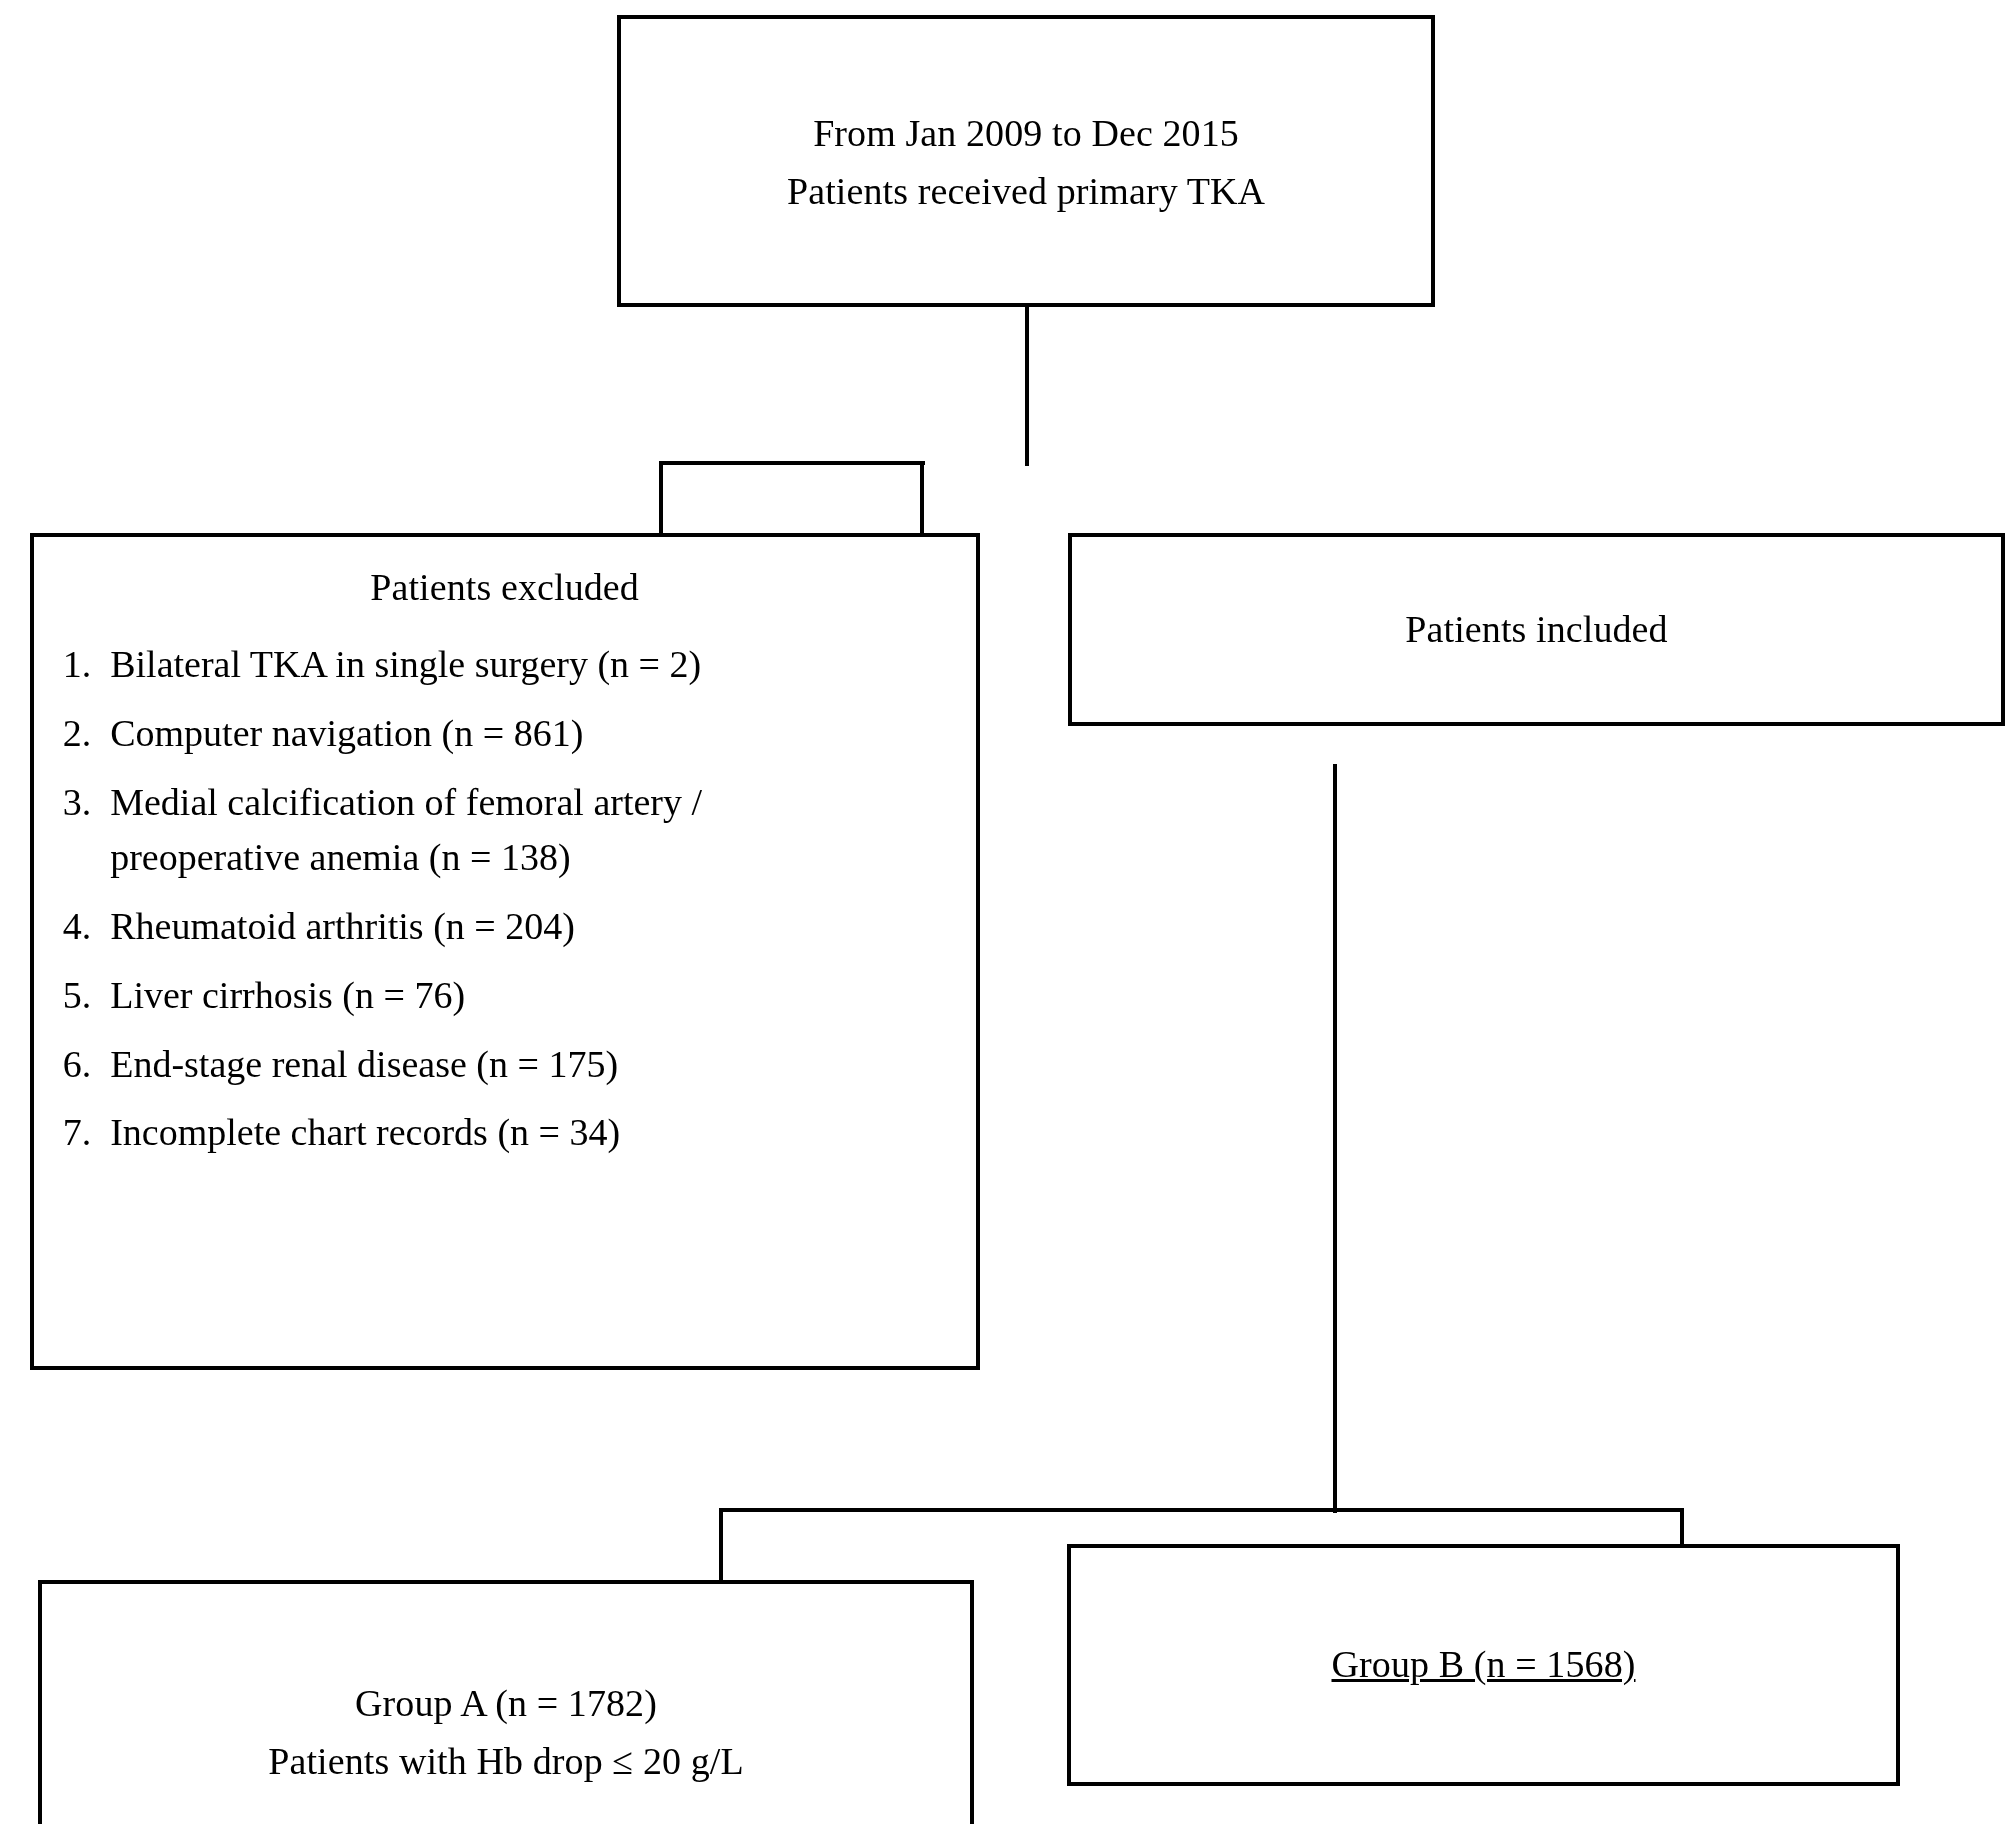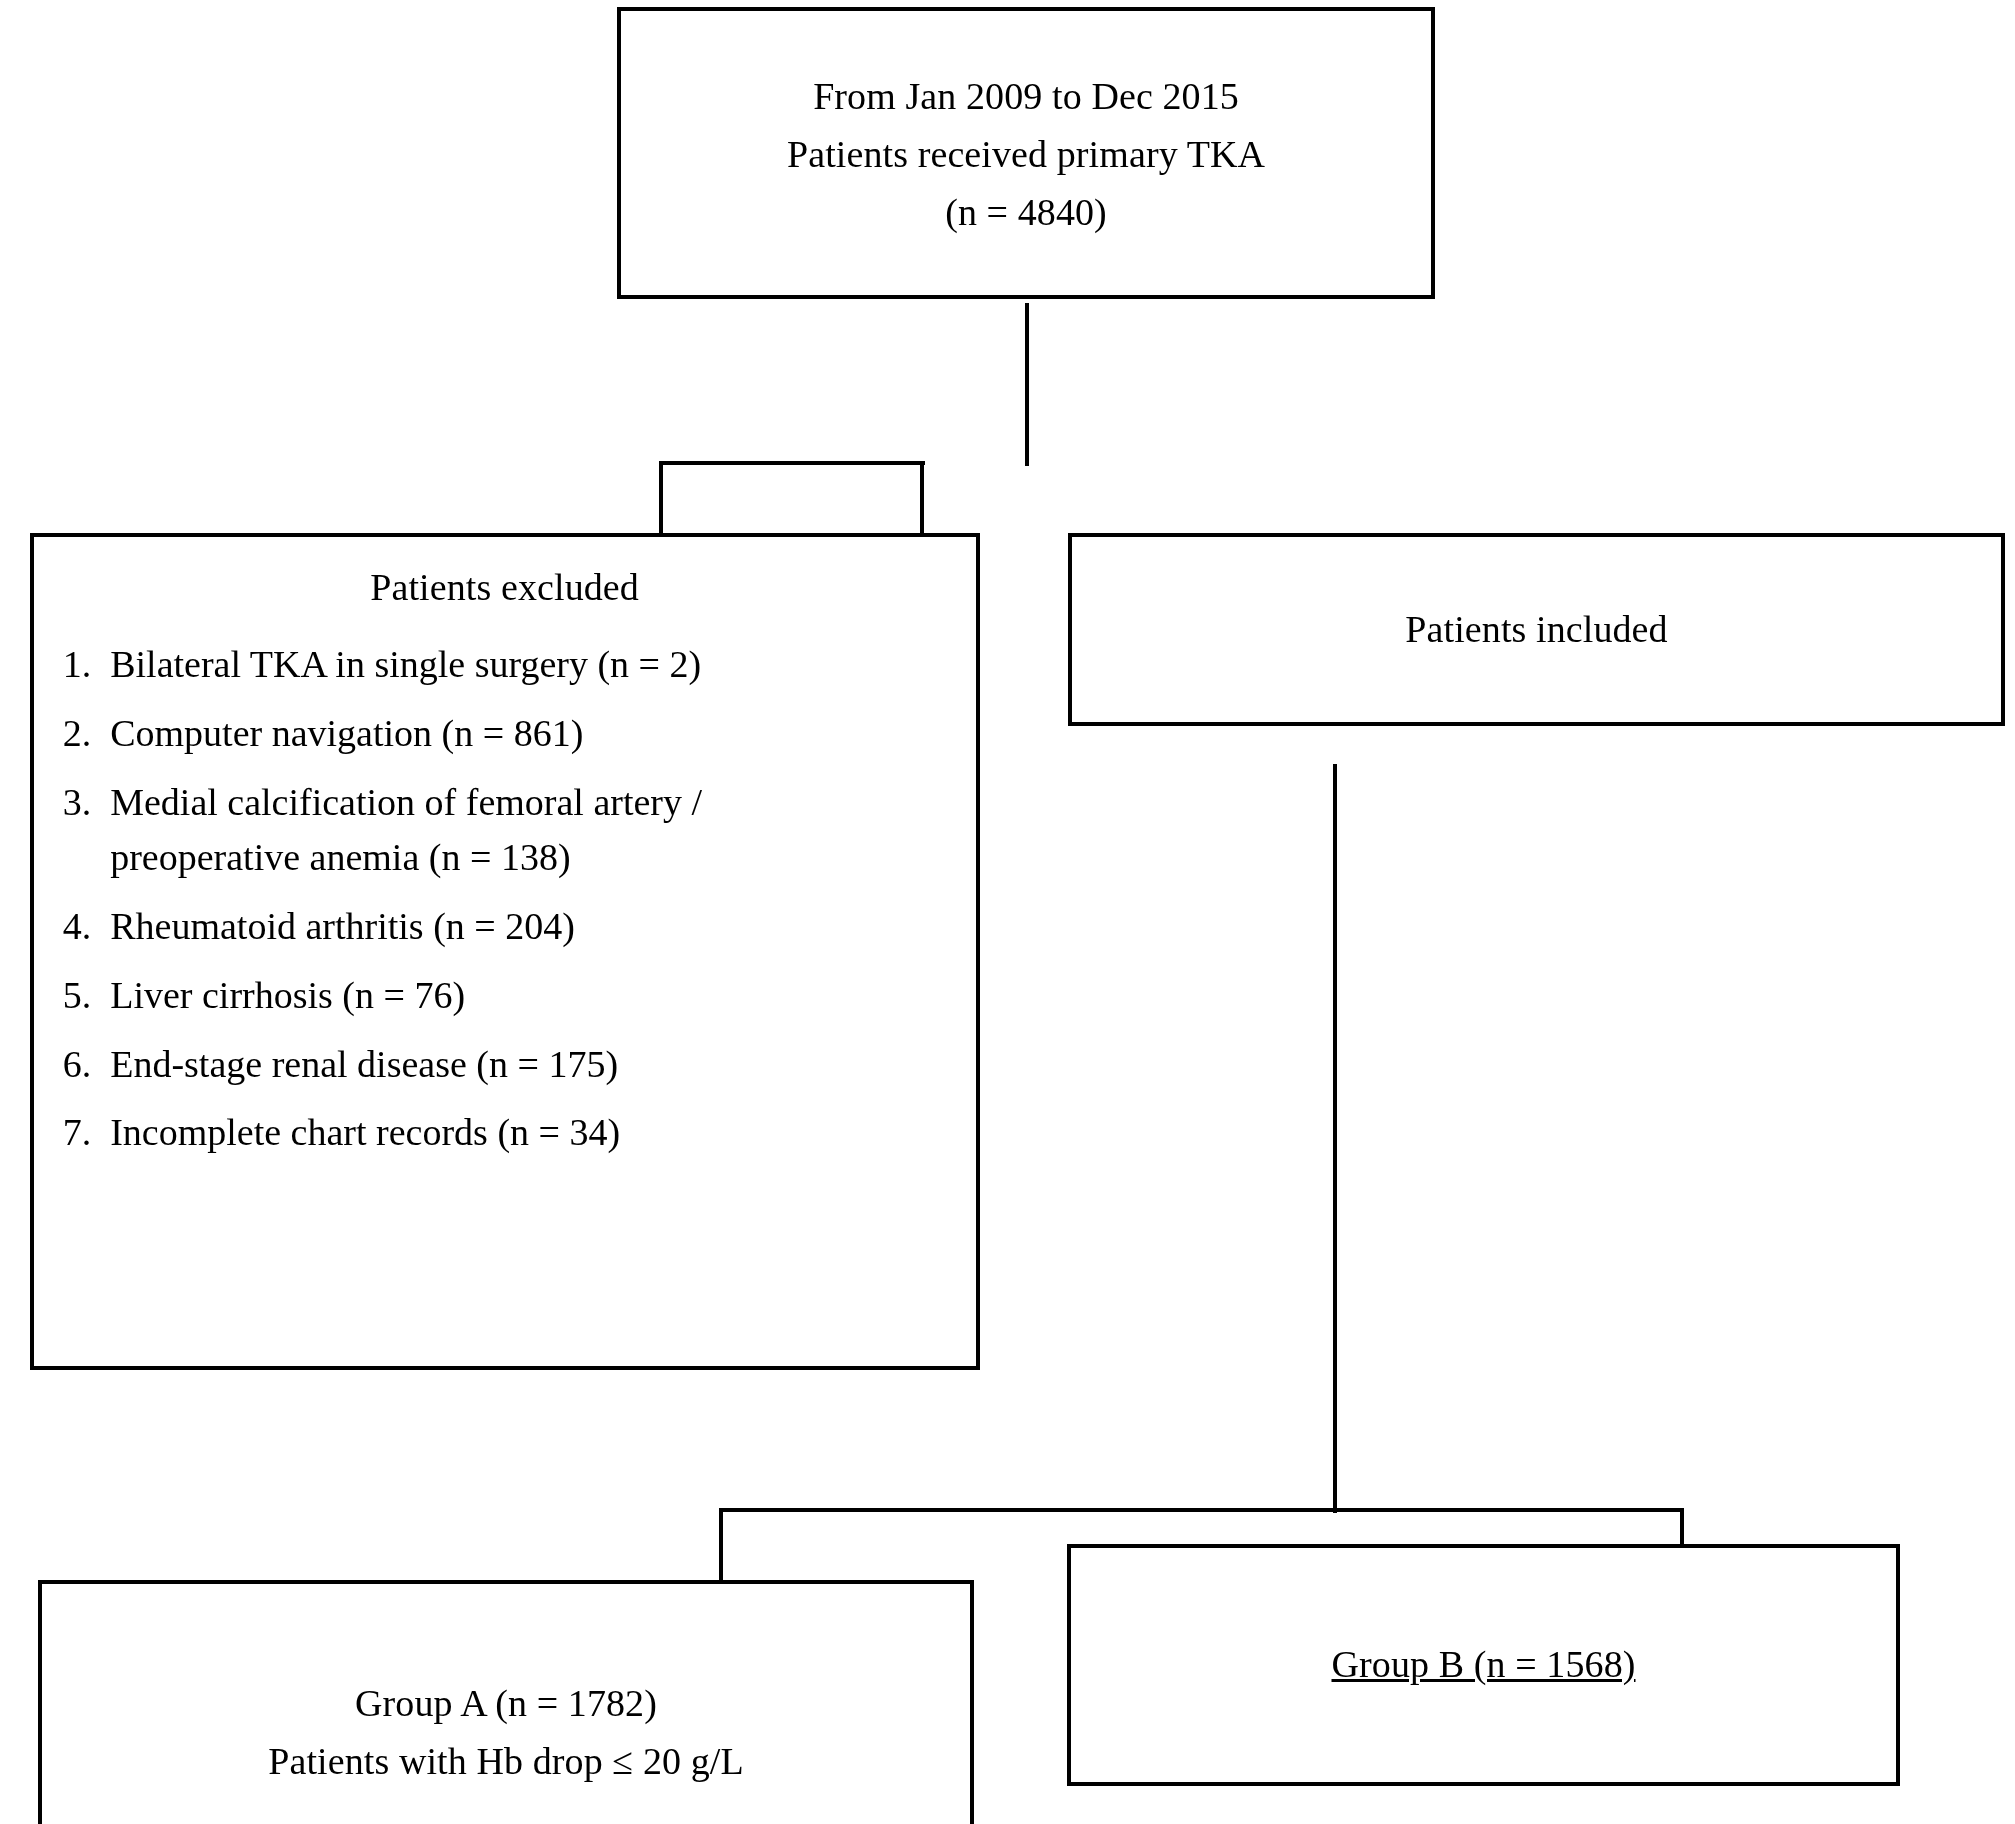--- a/index.html
+++ b/index.html
@@ -39,21 +39,21 @@
   .connector {
     position: absolute;
     background: #000000;
   }
   .h-line { height: 4.2px; }
   .v-line { width: 4.2px; }
 
   
   #node-top {
     left: 617px;
-    top: 7px;
+    top: 15px;
     width: 818px;
     height: 292px;
     padding: 15.7px 18px 12px 18px;
   }
 
   
   #node-excluded {
     left: 17.6px;
     top: 533px;
     width: 950px;
@@ -137,21 +137,20 @@
   <div class="connector v-line" id="conn-to-included"></div>
 
   <div class="connector v-line" id="conn-inc-stem"></div>
   <div class="connector h-line" id="conn-bot-bar"></div>
   <div class="connector v-line" id="conn-to-group-a"></div>
   <div class="connector v-line" id="conn-to-group-b"></div>
 
   <div class="node-box" id="node-top">
     <div class="line-center">From Jan 2009 to Dec 2015</div>
     <div class="line-center">Patients received primary TKA</div>
-    <div class="line-center">(n = 4840)</div>
   </div>
 
   <div class="node-box top-aligned" id="node-excluded">
     <div class="line-center">Patients excluded</div>
     <ol id="excluded-list">
       <li>
         <span class="num">1.</span>
         <span class="txt">Bilateral TKA in single surgery (n = 2)</span>
       </li>
       <li>

